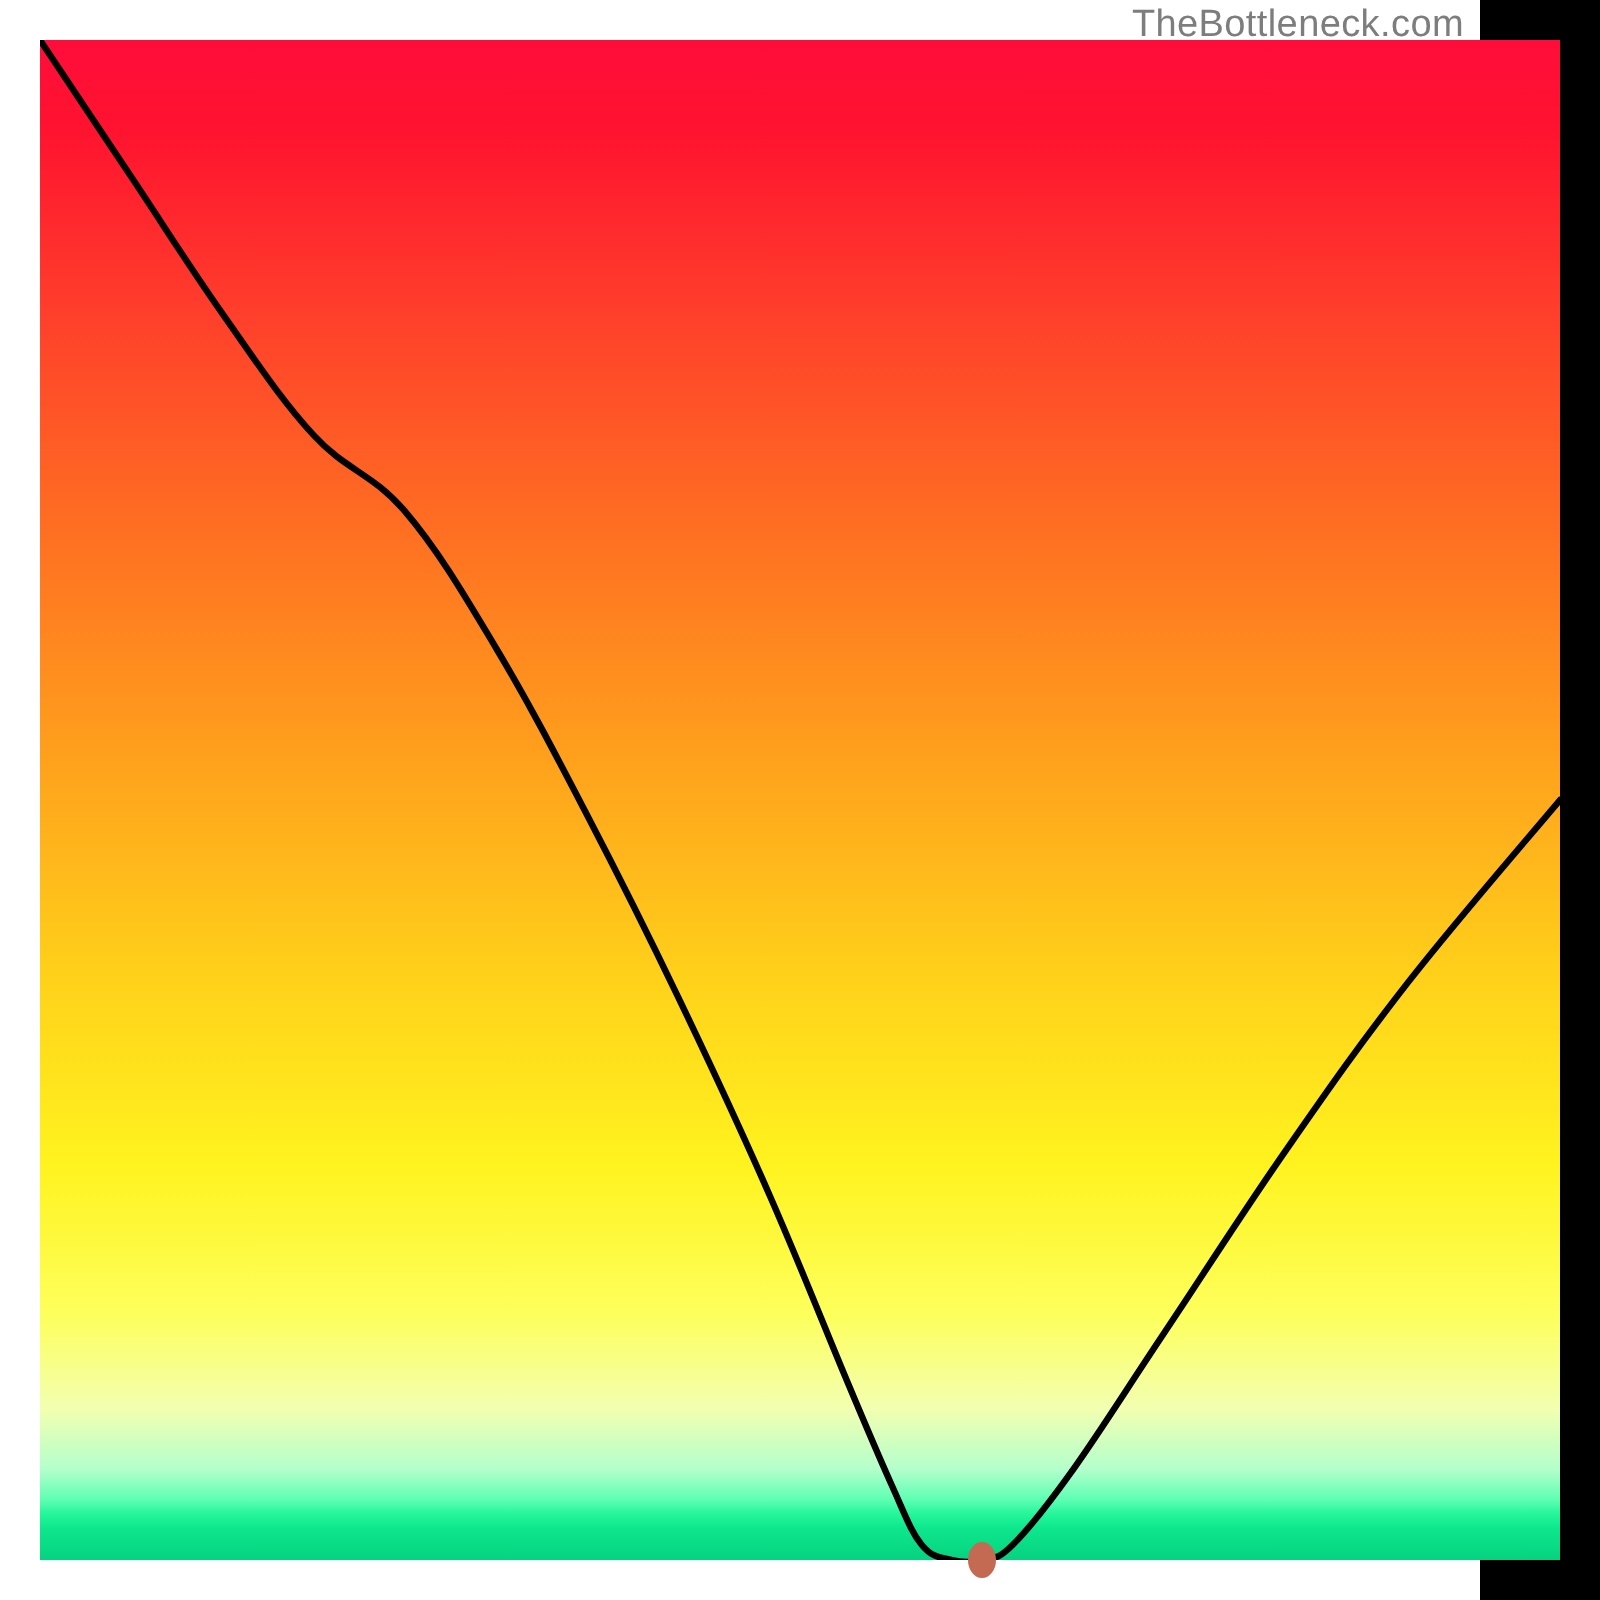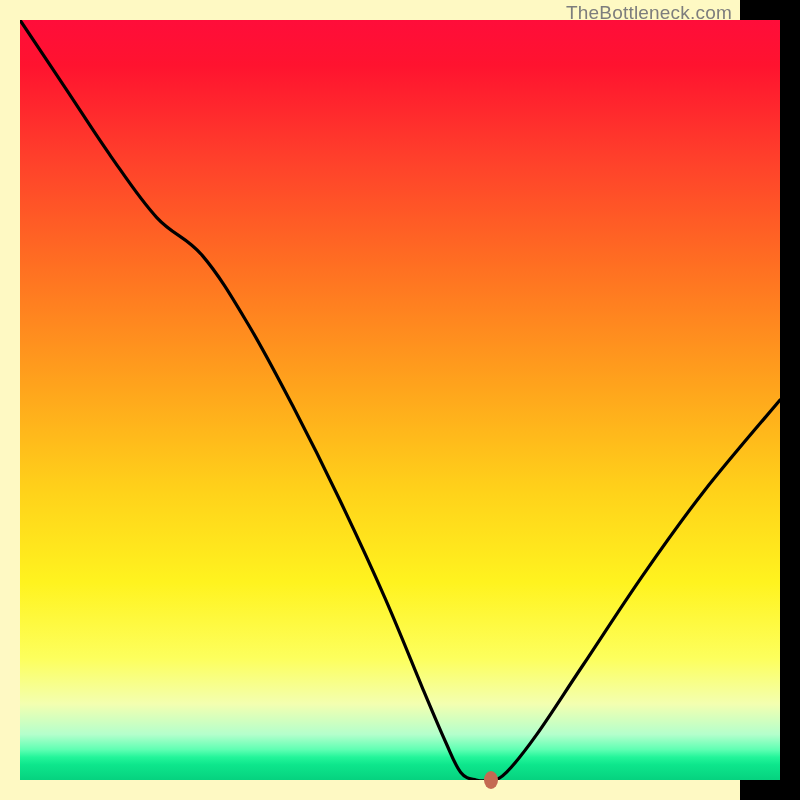--- a/index.html
+++ b/index.html
@@ -10,21 +10,21 @@
     background: #000;
     overflow: hidden;
     font-family: Arial, Helvetica, sans-serif;
   }
   .frame {
     position: absolute;
     left: 0;
     top: 0;
     width: 740px;
     height: 800px;
-    background: #fef9c3;
+    background: #ffffff;
   }
   .plot-area {
     position: absolute;
     left: 20px;
     top: 20px;
     width: 760px;
     height: 760px;
     
     background: linear-gradient(
       to bottom,

